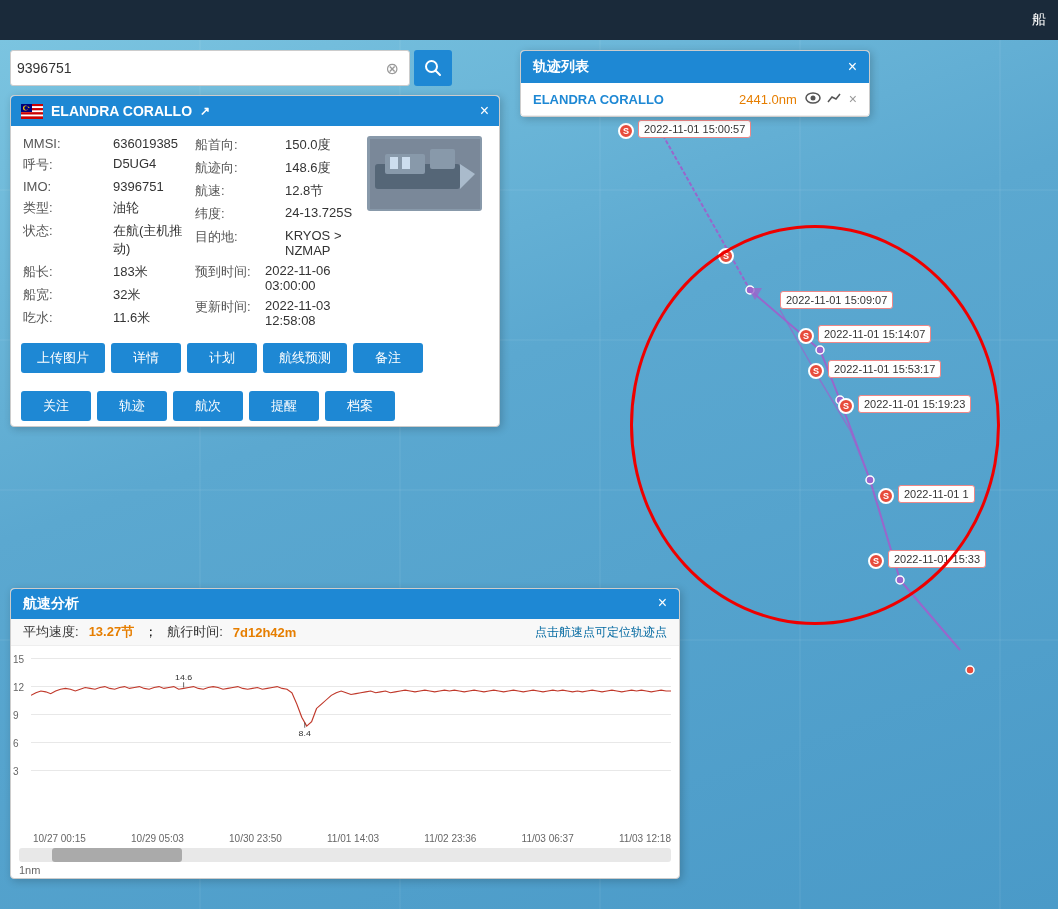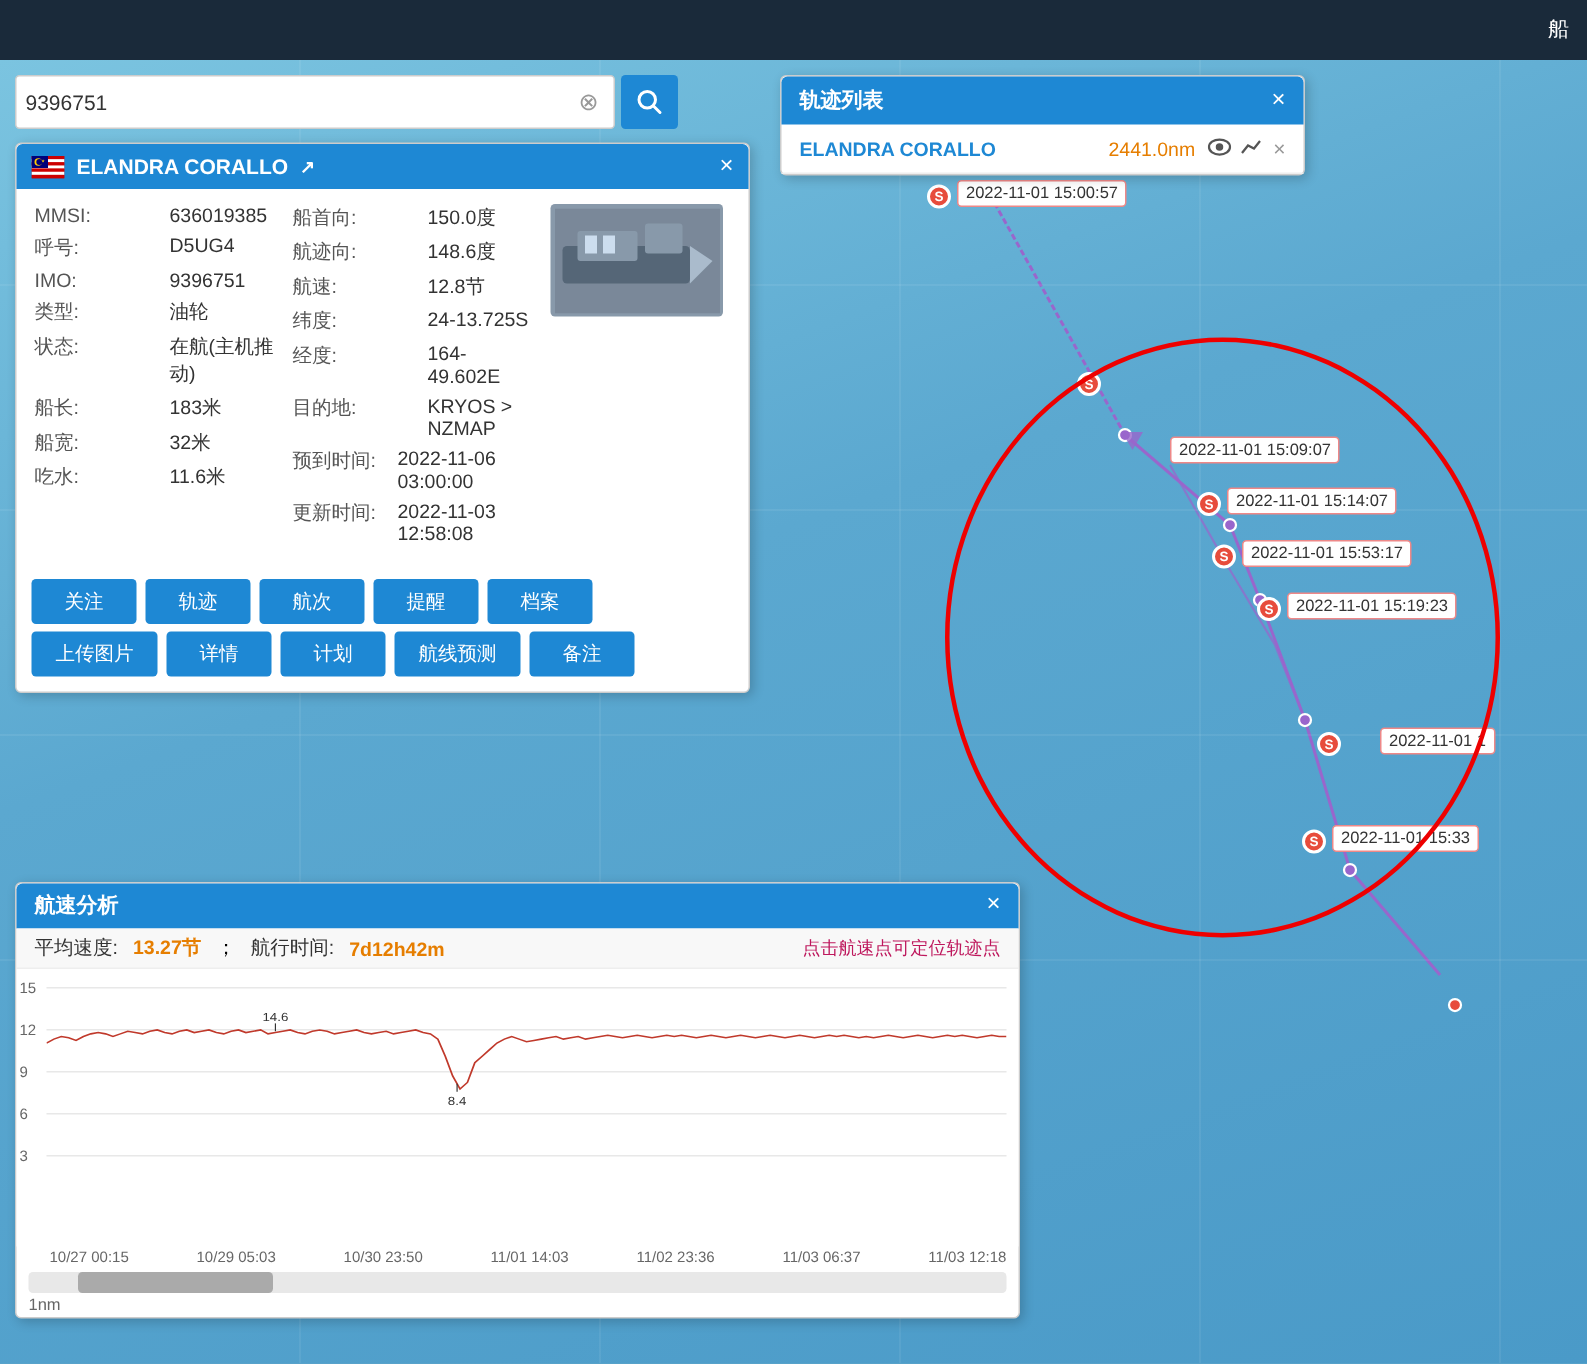--- a/index.html
+++ b/index.html
@@ -117,21 +117,21 @@
     }
     .speed-panel-title { font-size: 14px; font-weight: bold; }
     .speed-stats {
       display: flex; gap: 10px; align-items: center; padding: 4px 12px;
       font-size: 13px; background: #f8f8f8; border-bottom: 1px solid #eee;
     }
     .speed-avg-label { color: #333; }
     .speed-avg-val { color: #e67e00; font-weight: bold; }
     .speed-time-label { color: #333; }
     .speed-time-val { color: #e67e00; font-weight: bold; }
-    .speed-hint { color: #be185d; cursor: pointer; margin-left: auto; font-size: 12px; }
+    .speed-hint { color: #0369a1; cursor: pointer; margin-left: auto; font-size: 12px; }
     .speed-chart-area { padding: 6px 8px 2px; position: relative; height: 185px; background: white; }
     .x-axis-labels { display: flex; justify-content: space-between; padding: 2px 8px; font-size: 10px; color: #666; }
     .scrollbar-area { height: 14px; background: #e8e8e8; margin: 2px 8px; border-radius: 3px; position: relative; }
     .scrollbar-thumb { position: absolute; left: 5%; width: 20%; height: 100%; background: #aaa; border-radius: 3px; }
     .unit-label { font-size: 11px; color: #666; text-align: left; padding: 0 8px 2px; }
 
     
     .ts-label {
       position: absolute; background: white; border: 1px solid #e88; border-radius: 3px;
       font-size: 11px; color: #333; padding: 2px 5px; white-space: nowrap; z-index: 50;
@@ -215,21 +215,21 @@
   <div class="ts-s" style="top:288px; left:798px;">S</div>
   <div class="ts-label" style="top:285px; left:818px;">2022-11-01 15:14:07</div>
 
   <div class="ts-s" style="top:323px; left:808px;">S</div>
   <div class="ts-label" style="top:320px; left:828px;">2022-11-01 15:53:17</div>
 
   <div class="ts-s" style="top:358px; left:838px;">S</div>
   <div class="ts-label" style="top:355px; left:858px;">2022-11-01 15:19:23</div>
 
   <div class="ts-s" style="top:448px; left:878px;">S</div>
-  <div class="ts-label" style="top:445px; left:898px;margin-left:22px;">2022-11-01 1</div>
+  <div class="ts-label" style="top:445px; left:898px;">2022-11-01 1</div>
 
   <div class="ts-s" style="top:513px; left:868px;">S</div>
   <div class="ts-label" style="top:510px; left:888px;">2022-11-01 15:33</div>
 </div>
 
 <div id="search-bar">
   <div class="search-input-wrap">
     <input class="search-input" type="text" value="9396751" style="">
     <span class="search-clear" title="清除">⊗</span>
   </div>
@@ -313,24 +313,20 @@
       </div>
       <div class="info-row">
         <span class="info-label">航速:</span>
         <span class="info-value">12.8节</span>
       </div>
       <div class="info-row">
         <span class="info-label">纬度:</span>
         <span class="info-value">24-13.725S</span>
       </div>
       <div class="info-row">
-        <span class="info-label">经度:</span>
-        <span class="info-value">164-49.602E</span>
-      </div>
-      <div class="info-row">
         <span class="info-label">目的地:</span>
         <span class="info-value">KRYOS &gt; NZMAP</span>
       </div>
       <div class="info-row">
         <span class="info-label" style="width:70px;">预到时间:</span>
         <span class="info-value">2022-11-06 03:00:00</span>
       </div>
       <div class="info-row">
         <span class="info-label" style="width:70px;">更新时间:</span>
         <span class="info-value">2022-11-03 12:58:08</span>
@@ -346,33 +342,33 @@
           <rect x="15" y="15" width="40" height="20" rx="2" fill="#8899aa"></rect>
           <rect x="60" y="10" width="25" height="20" rx="2" fill="#8899aa"></rect>
           <polygon points="90,25 105,35 90,50" fill="#aabbcc"></polygon>
           <rect x="20" y="18" width="8" height="12" fill="#ccddee"></rect>
           <rect x="32" y="18" width="8" height="12" fill="#ccddee"></rect>
         </svg>
       </div>
     </div>
   </div>
 
+  <div class="ship-actions" style="padding-top:0; padding-bottom:10px;">
+    <button class="action-btn">上传图片</button>
+    <button class="action-btn">详情</button>
+    <button class="action-btn">计划</button>
+    <button class="action-btn">航线预测</button>
+    <button class="action-btn">备注</button>
+  </div>
   <div class="ship-actions">
     <button class="action-btn">关注</button>
     <button class="action-btn">轨迹</button>
     <button class="action-btn">航次</button>
     <button class="action-btn">提醒</button>
     <button class="action-btn">档案</button>
-  </div>
-  <div class="ship-actions" style="padding-top:0; padding-bottom:10px;">
-    <button class="action-btn">上传图片</button>
-    <button class="action-btn">详情</button>
-    <button class="action-btn">计划</button>
-    <button class="action-btn">航线预测</button>
-    <button class="action-btn">备注</button>
   </div>
 </div>
 
 <div id="track-panel">
   <div class="track-panel-header">
     <span class="track-panel-title">轨迹列表</span>
     <span class="panel-close">×</span>
   </div>
   <div class="track-item">
     <span class="track-ship-name">ELANDRA CORALLO</span>

